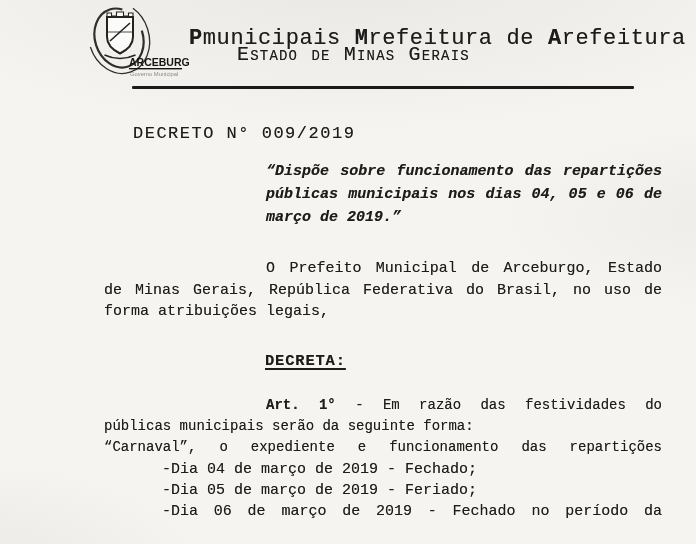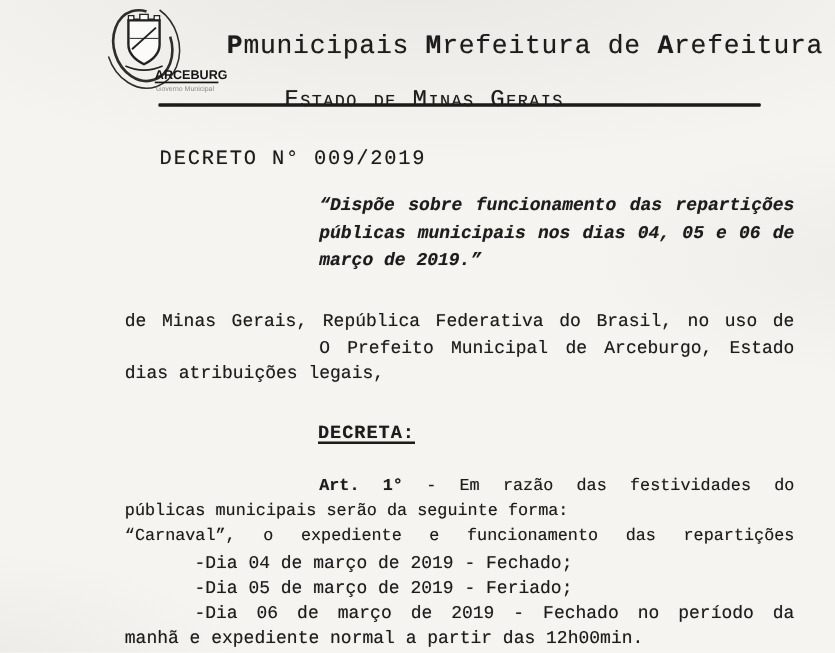--- a/index.html
+++ b/index.html
@@ -21,21 +21,21 @@
   .ink{ text-shadow:0 0 0.6px rgba(42,40,36,0.55); }
 
   
   .seal{ position:absolute; left:83px; top:5px; width:106px; height:80px; }
   .lh-title{
     position:absolute; left:189px; top:26px;
     font-size:22px; letter-spacing:0.6px; white-space:nowrap;
   }
   .lh-title .b{ font-weight:bold; }
   .lh-state{
-    position:absolute; left:237px; top:72px;
+    position:absolute; left:237px; top:43px;
     font-size:20px; letter-spacing:1.2px; white-space:nowrap;
     font-variant:small-caps;
   }
   .lh-rule{
     position:absolute; left:132px; top:86px; width:502px; height:3px;
     background:#1c1b19; border-radius:1px;
   }
 
   
   .line{ white-space:nowrap; }
@@ -105,34 +105,33 @@
 
     <div class="decree-number ink">DECRETO N° 009/2019</div>
 
     <section class="epigraph ink">
       <div class="line just">“Dispõe sobre funcionamento das repartições</div>
       <div class="line just">públicas municipais nos dias 04, 05 e 06 de</div>
       <div class="line">março de 2019.”</div>
     </section>
 
     <section class="preamble ink">
+      <div class="line just indent-tab">O Prefeito Municipal de Arceburgo, Estado</div>
       <div class="line just">de Minas Gerais, República Federativa do Brasil, no uso de</div>
-      <div class="line just indent-tab">O Prefeito Municipal de Arceburgo, Estado</div>
-      <div class="line">dias atribuições legais,</div>
+      <div class="line">forma atribuições legais,</div>
     </section>
 
     <div class="decreta ink">DECRETA:</div>
 
     <section class="article ink">
       <div class="line just indent-tab"><span class="b">Art. 1°</span><span> - Em razão das festividades do</span></div>
       <div class="line">públicas municipais serão da seguinte forma:</div>
       <div class="line just">“Carnaval”, o expediente e funcionamento das repartições</div>
     </section>
 
     <section class="items ink">
       <div class="line li">-Dia 04 de março de 2019 - Fechado;</div>
       <div class="line li">-Dia 05 de março de 2019 - Feriado;</div>
       <div class="line li just">-Dia 06 de março de 2019 - Fechado no período da</div>
-      <div class="line">manhã e expediente normal a partir das 12h00min.</div>
     </section>
 
   </main>
 </div>
 
 </body></html>

